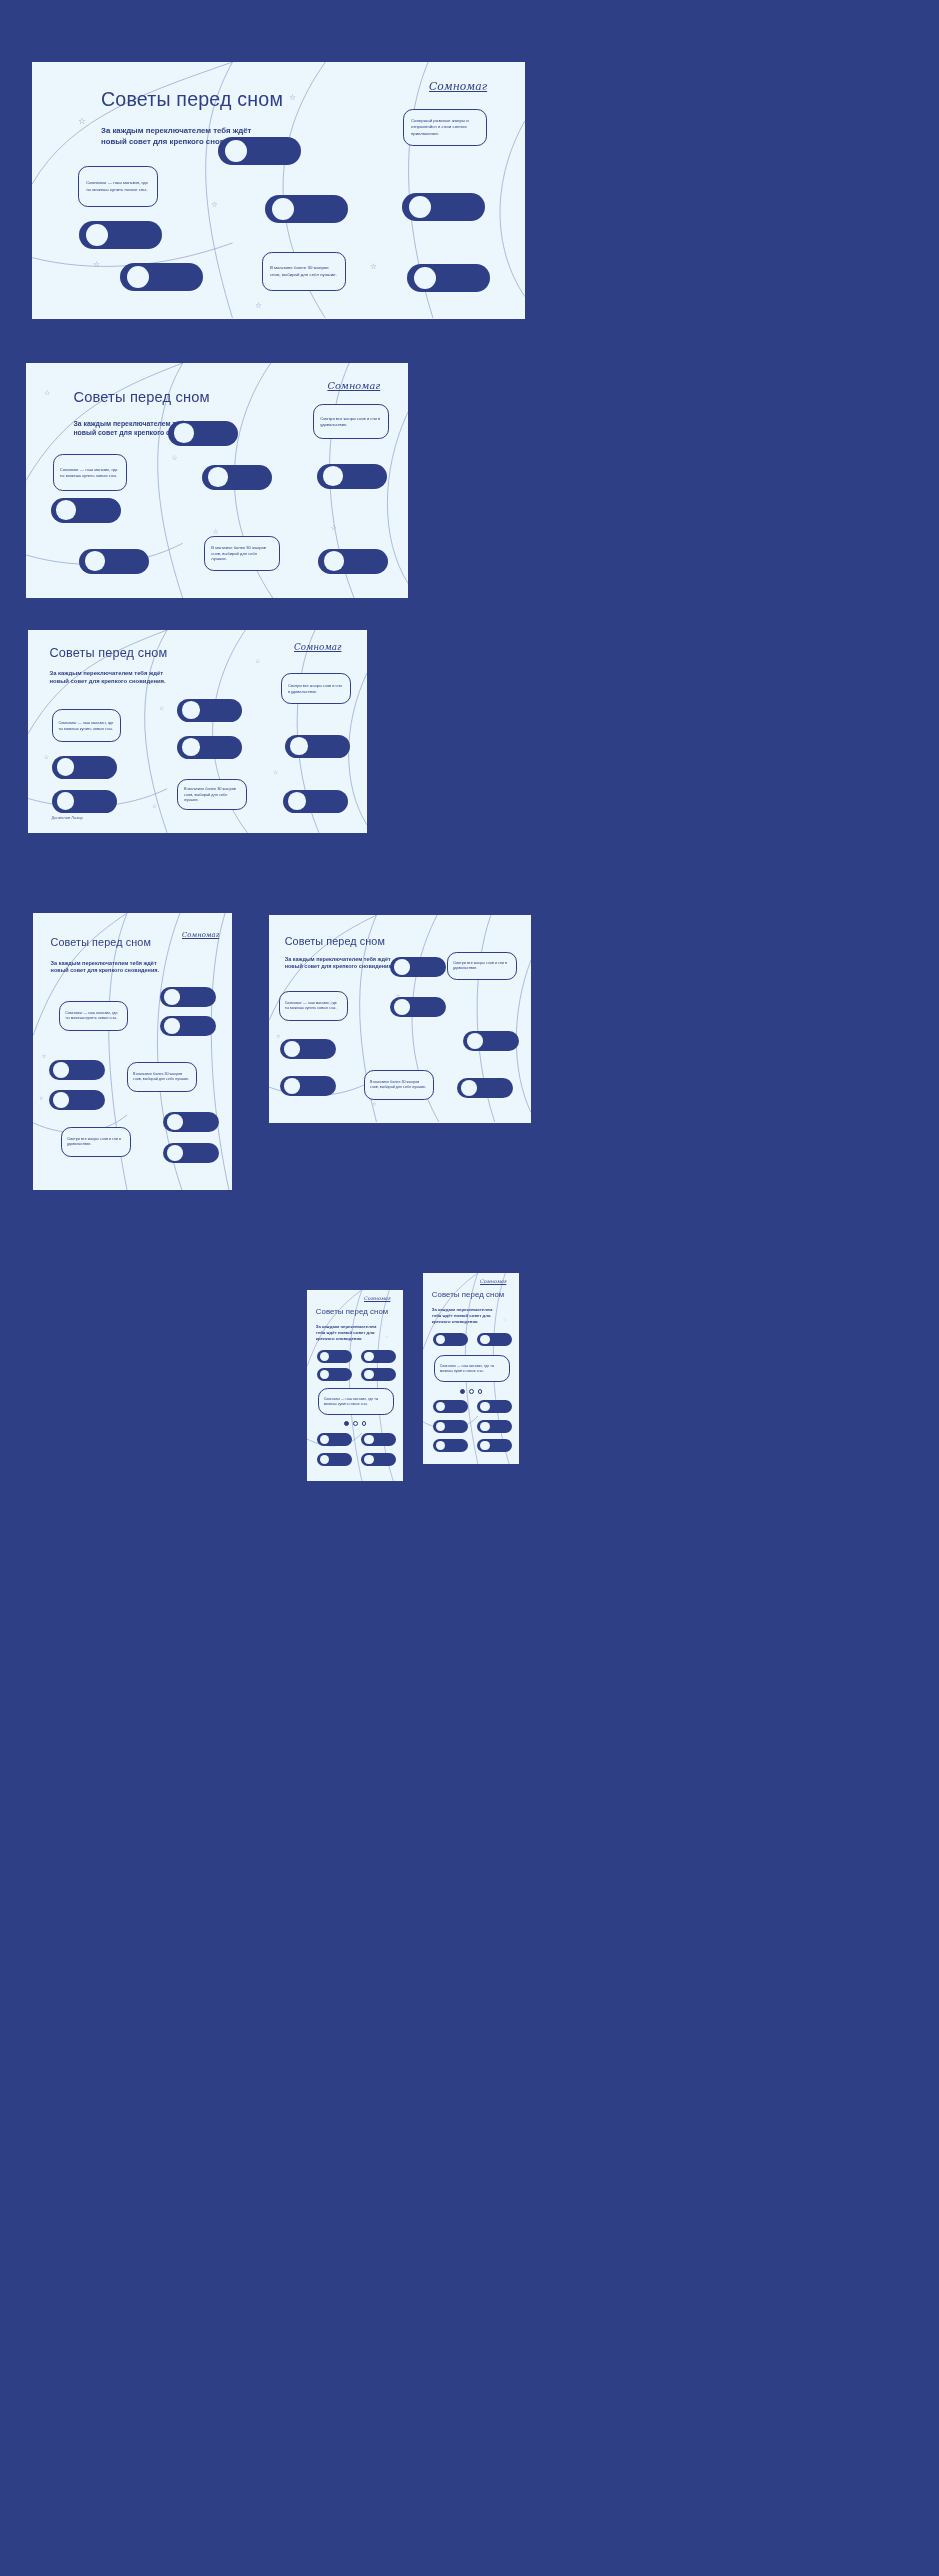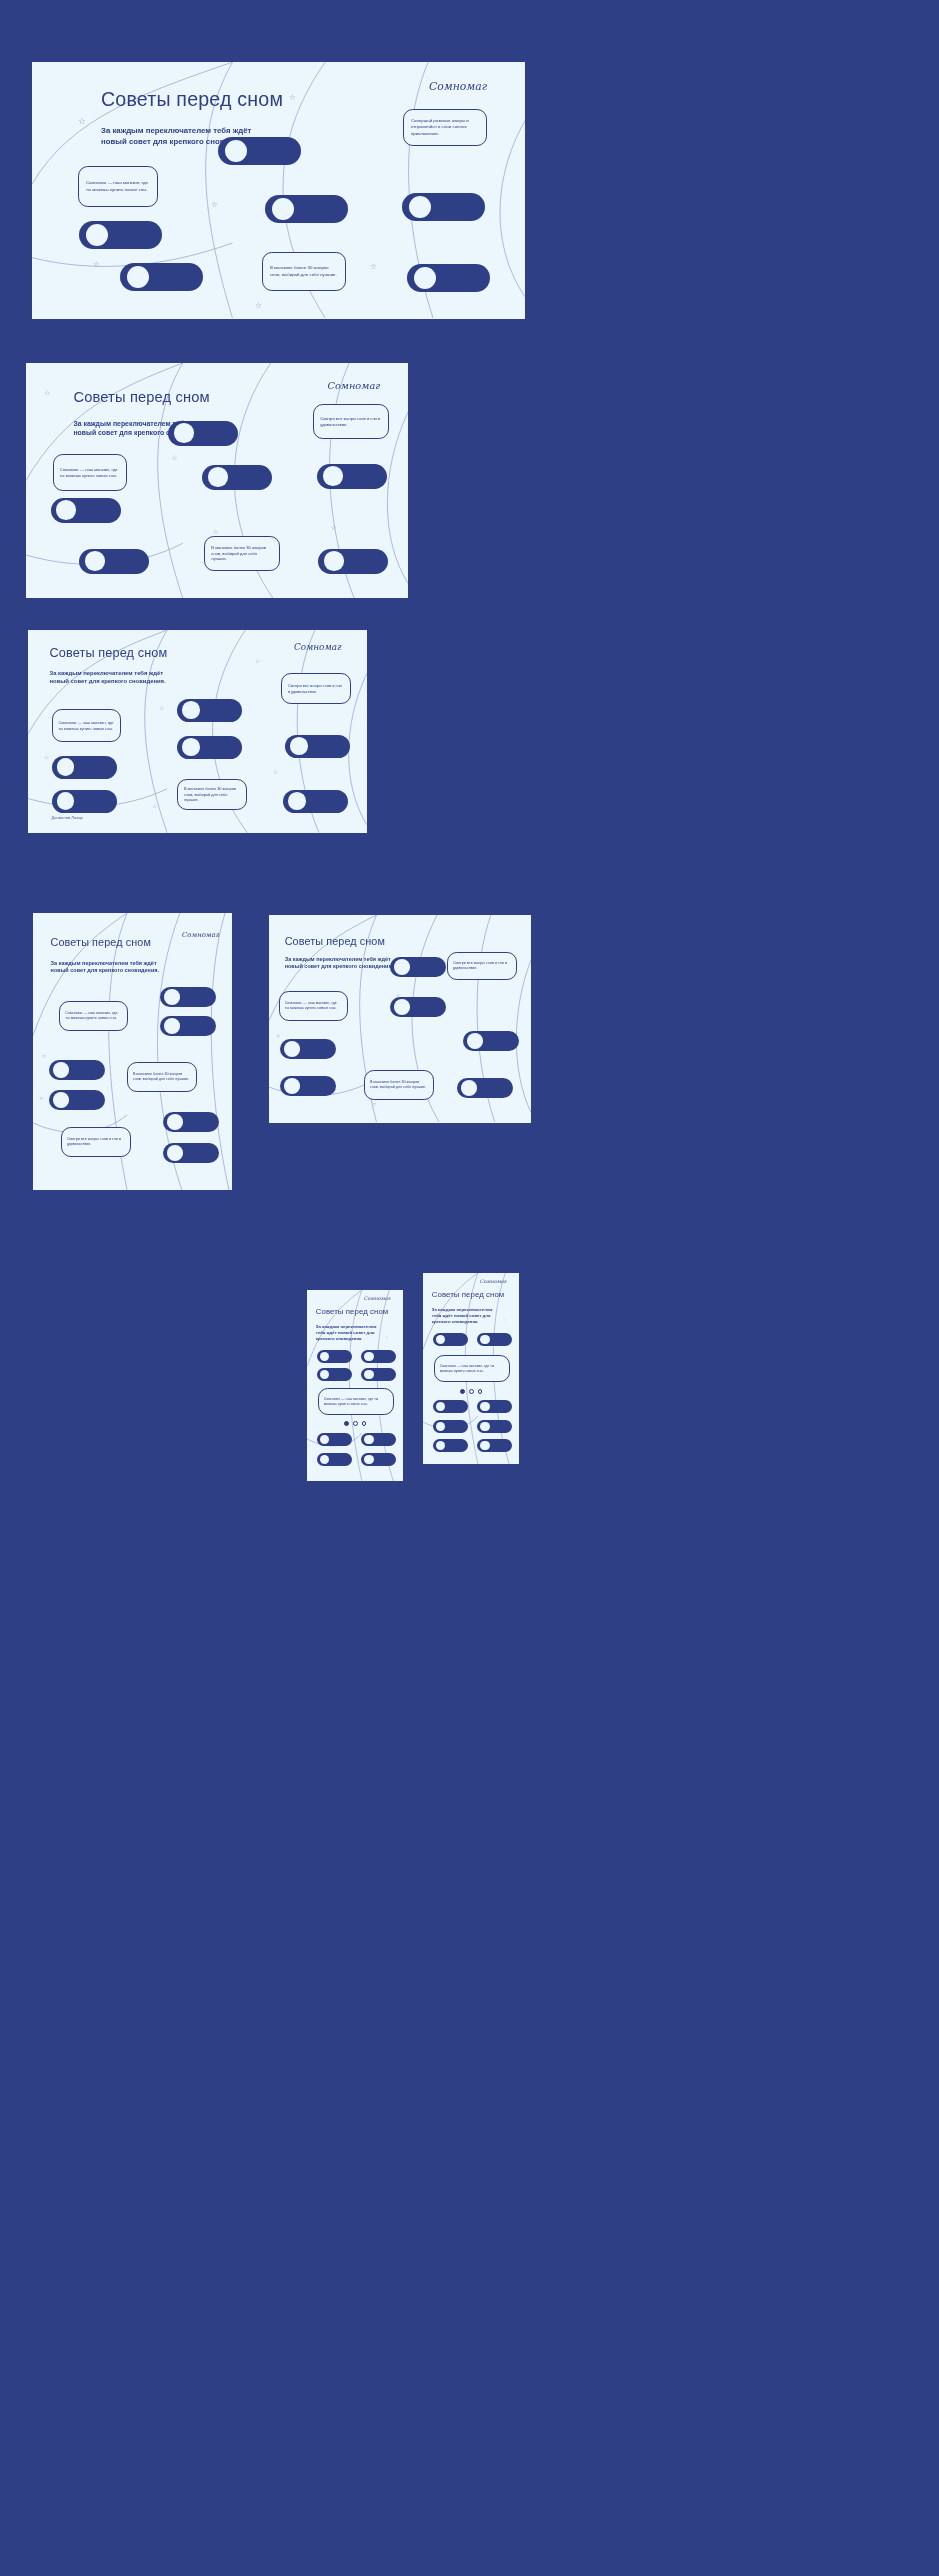--- a/index.html
+++ b/index.html
@@ -32,20 +32,21 @@
     color:#2f3f86;
     font-weight:700;
     line-height:1.35;
   }
   .logo {
     position:absolute;
     color:#2f3f86;
     font-family:"DejaVu Serif", serif;
     font-style:italic;
     white-space:nowrap;
+    text-decoration:underline;
   }
   .credit {
     position:absolute;
     color:#2f3f86;
     opacity:.85;
   }
 
   
   .toggle {
     position:absolute;

